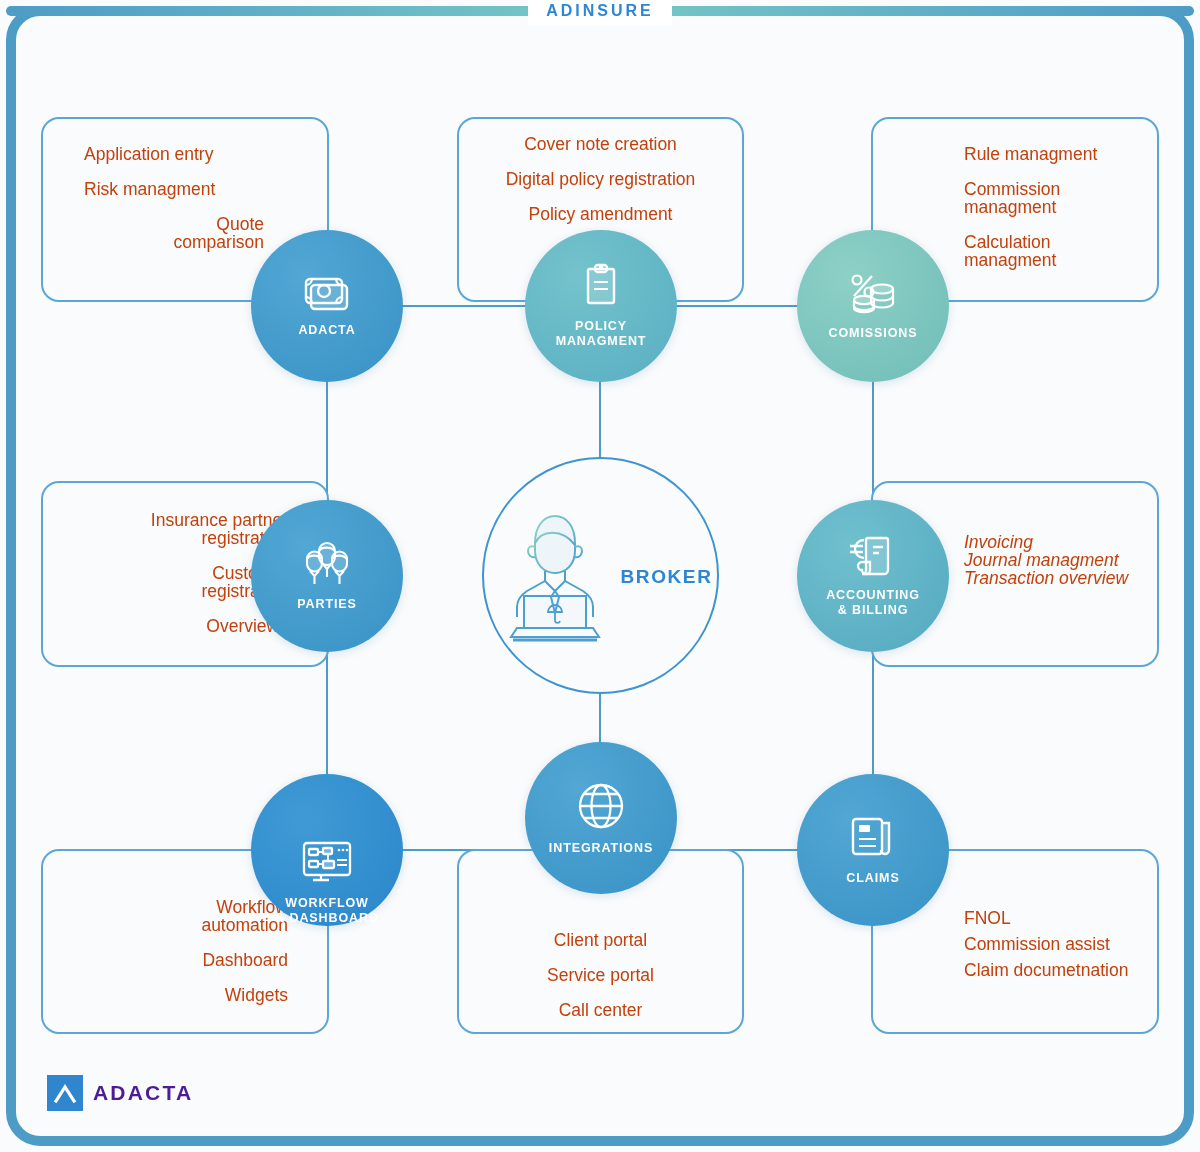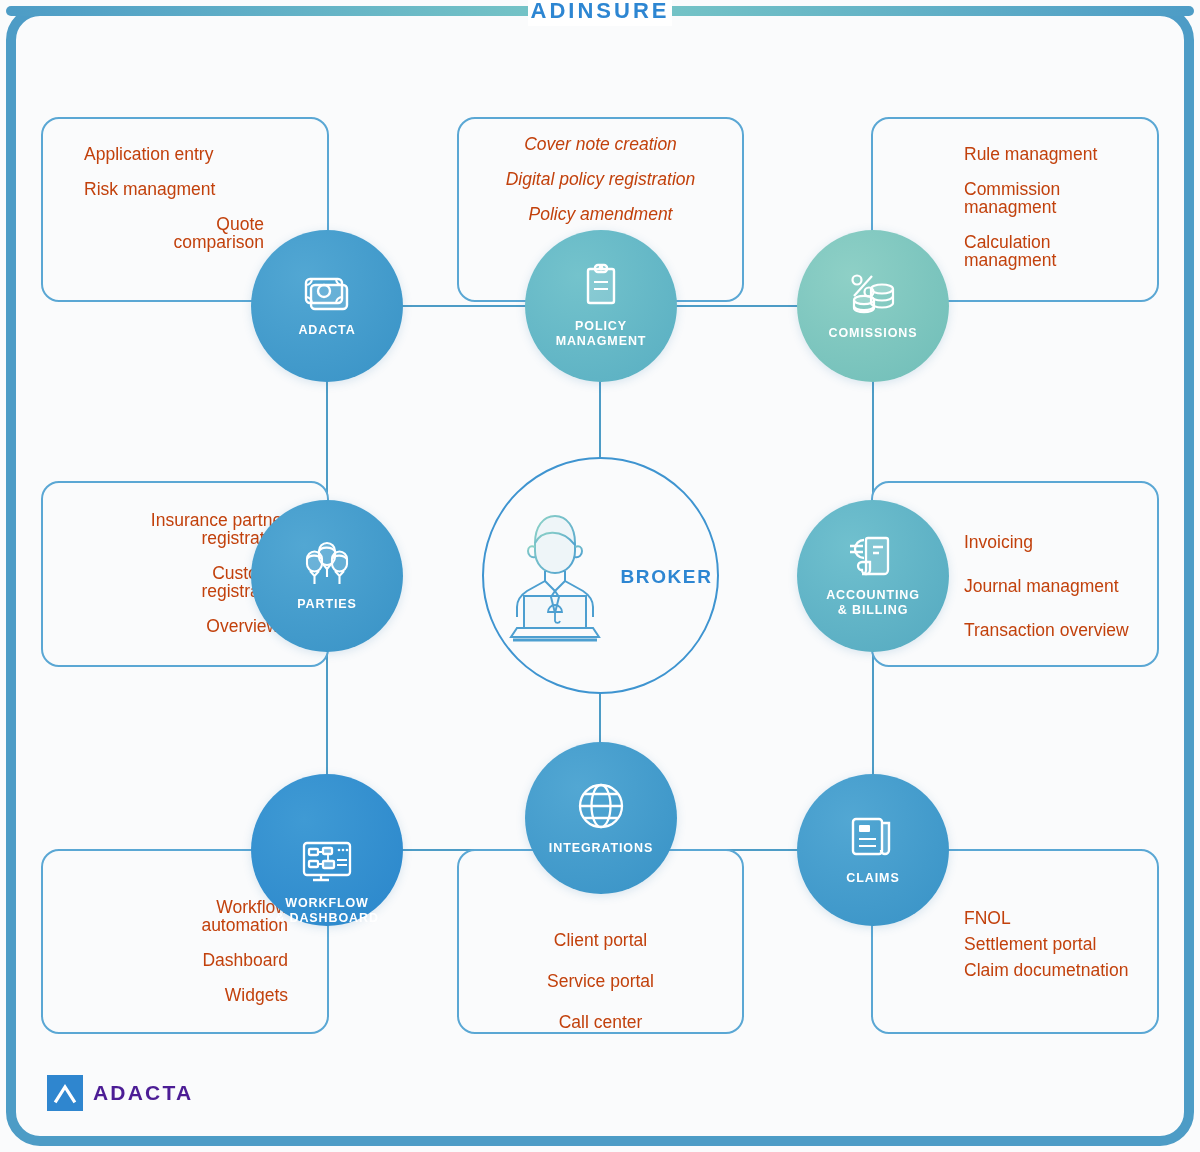--- a/index.html
+++ b/index.html
@@ -43,21 +43,21 @@
     position: absolute;
     left: 528px; top: 0px;
     width: 144px; height: 26px;
     background: #ffffff;
   }
 
   .title {
     position: absolute;
     left: 0; right: 0; top: 0px;
     text-align: center;
-    font-size: 22px;
+    font-size: 16px;
     font-weight: 700;
     letter-spacing: 3px;
     color: #2d86d2;
     line-height: 22px;
   }
 
   
   .line {
     position: absolute;
     background: #4d9cc6;
@@ -192,21 +192,21 @@
 
   <div class="card" style="left:41px; top:117px; width:288px; height:185px;">
     <div class="items" style="left:0; top:26px; width:100%; align-items:flex-start; padding-left:41px; gap:17px;">
       <div class="item">Application entry</div>
       <div class="item">Risk managment</div>
       <div class="item" style="text-align:right; width:180px;">Quote
 comparison</div>
     </div>
   </div>
 
-  <div class="card" style="left:457px; top:117px; width:287px; height:185px;font-style:italic;">
+  <div class="card" style="left:457px; top:117px; width:287px; height:185px;">
     <div class="items" style="left:0; top:16px; width:100%; align-items:center; gap:17px;">
       <div class="item">Cover note creation</div>
       <div class="item">Digital policy registration</div>
       <div class="item">Policy amendment</div>
     </div>
   </div>
 
   <div class="card" style="left:871px; top:117px; width:288px; height:185px;">
     <div class="items" style="left:0; top:26px; width:100%; align-items:flex-start; padding-left:91px; gap:17px;">
       <div class="item">Rule managment</div>
@@ -221,48 +221,48 @@
     <div class="items" style="left:0; top:28px; width:100%; align-items:flex-end; padding-right:39px; gap:17px; text-align:right;">
       <div class="item">Insurance partner
 registration</div>
       <div class="item">Customer
 registration</div>
       <div class="item">Overviews</div>
     </div>
   </div>
 
   <div class="card" style="left:871px; top:481px; width:288px; height:186px;">
-    <div class="items" style="left:0; top:50px; width:100%; align-items:flex-start; padding-left:91px; gap:26px;">
+    <div class="items" style="left:0; top:50px; width:100%; align-items:flex-start; padding-left:91px; gap:0;font-style:italic;">
       <div class="item">Invoicing</div>
       <div class="item">Journal managment</div>
       <div class="item">Transaction overview</div>
     </div>
   </div>
 
   <div class="card" style="left:41px; top:849px; width:288px; height:185px;">
     <div class="items" style="left:0; top:47px; width:100%; align-items:flex-end; padding-right:39px; gap:17px; text-align:right;">
       <div class="item">Workflow
 automation</div>
       <div class="item">Dashboard</div>
       <div class="item">Widgets</div>
     </div>
   </div>
 
   <div class="card" style="left:457px; top:849px; width:287px; height:185px;">
-    <div class="items" style="left:0; top:80px; width:100%; align-items:center; gap:23px;">
+    <div class="items" style="left:0; top:80px; width:100%; align-items:center; gap:17px;">
       <div class="item">Client portal</div>
       <div class="item">Service portal</div>
       <div class="item">Call center</div>
     </div>
   </div>
 
   <div class="card" style="left:871px; top:849px; width:288px; height:185px;">
     <div class="items" style="left:0; top:58px; width:100%; align-items:flex-start; padding-left:91px; gap:8px;">
       <div class="item">FNOL</div>
-      <div class="item">Settlement portal</div>
+      <div class="item">Commission assist</div>
       <div class="item">Claim documetnation</div>
     </div>
   </div>
 
   <div class="node" style="left:251px; top:230px; width:152px; height:152px;
        background:radial-gradient(circle at 35% 30%, #52a7d3, #3892c6);">
     <span class="ico">
       <svg width="48" height="38" viewBox="0 0 48 38" fill="none" stroke="#fff" stroke-width="2.4">
         <rect x="8" y="10" width="36" height="24" rx="4" fill="rgba(255,255,255,.16)"></rect>
         <rect x="3" y="4" width="36" height="24" rx="4"></rect>

